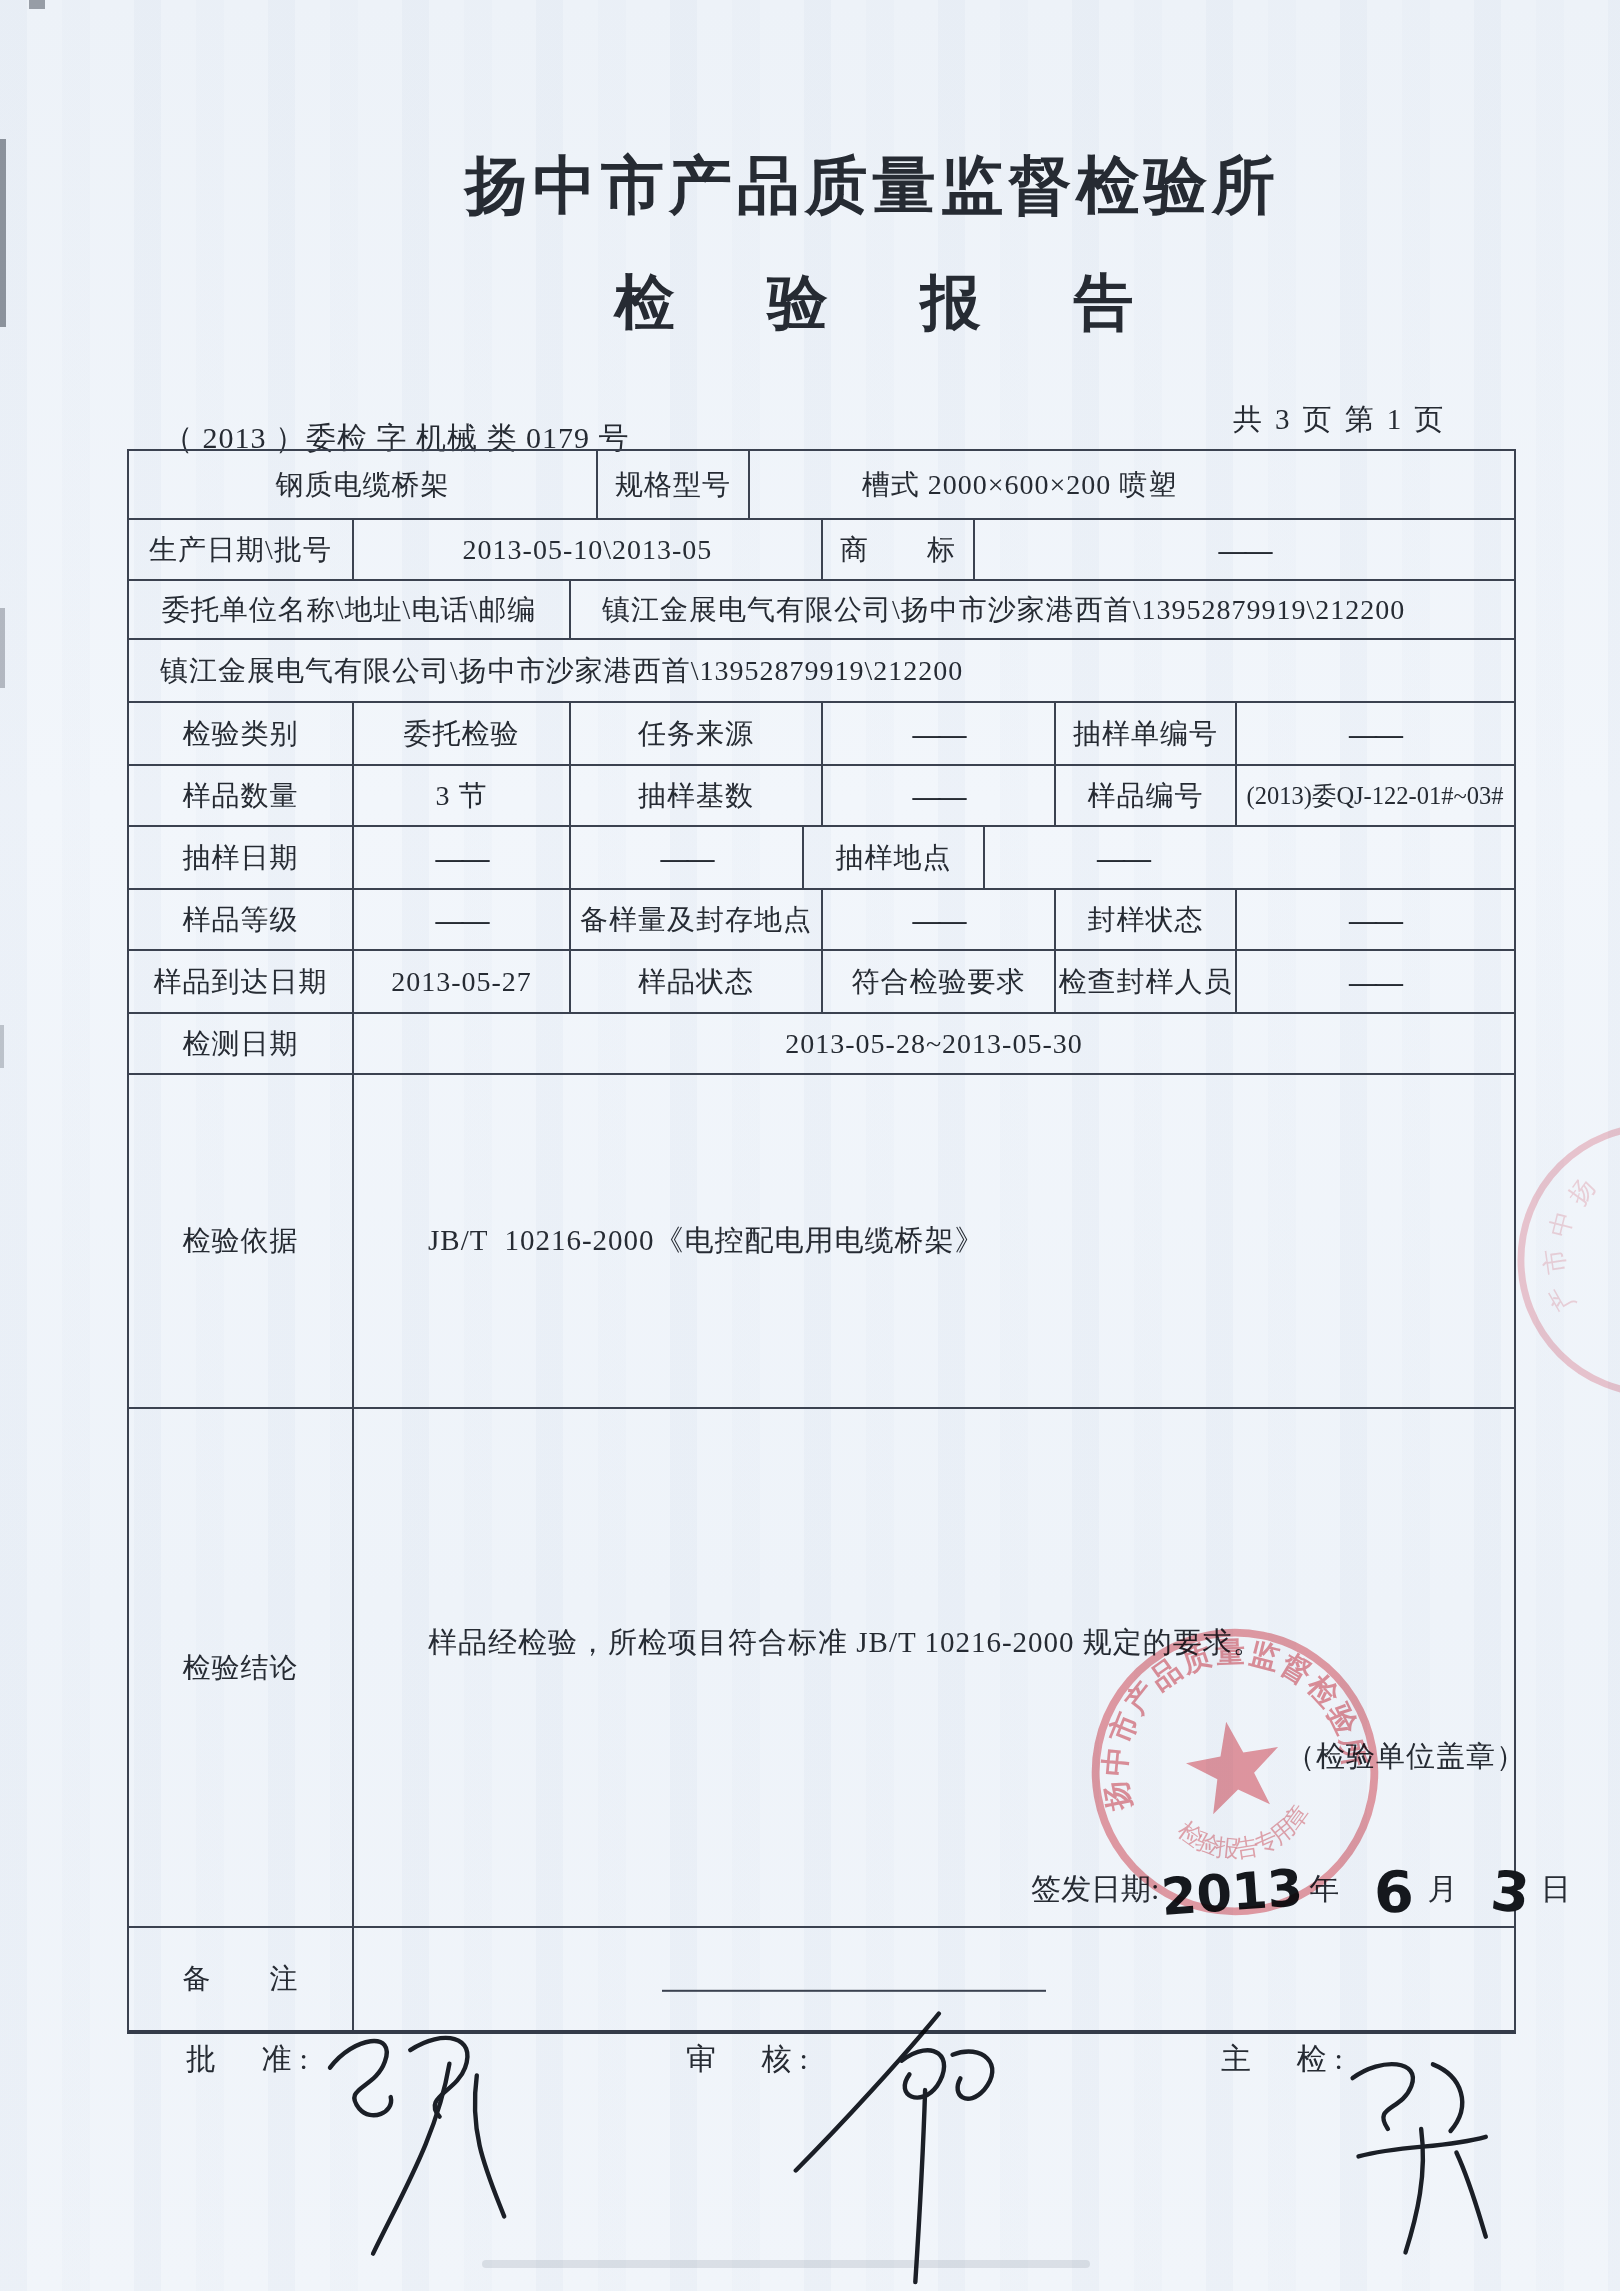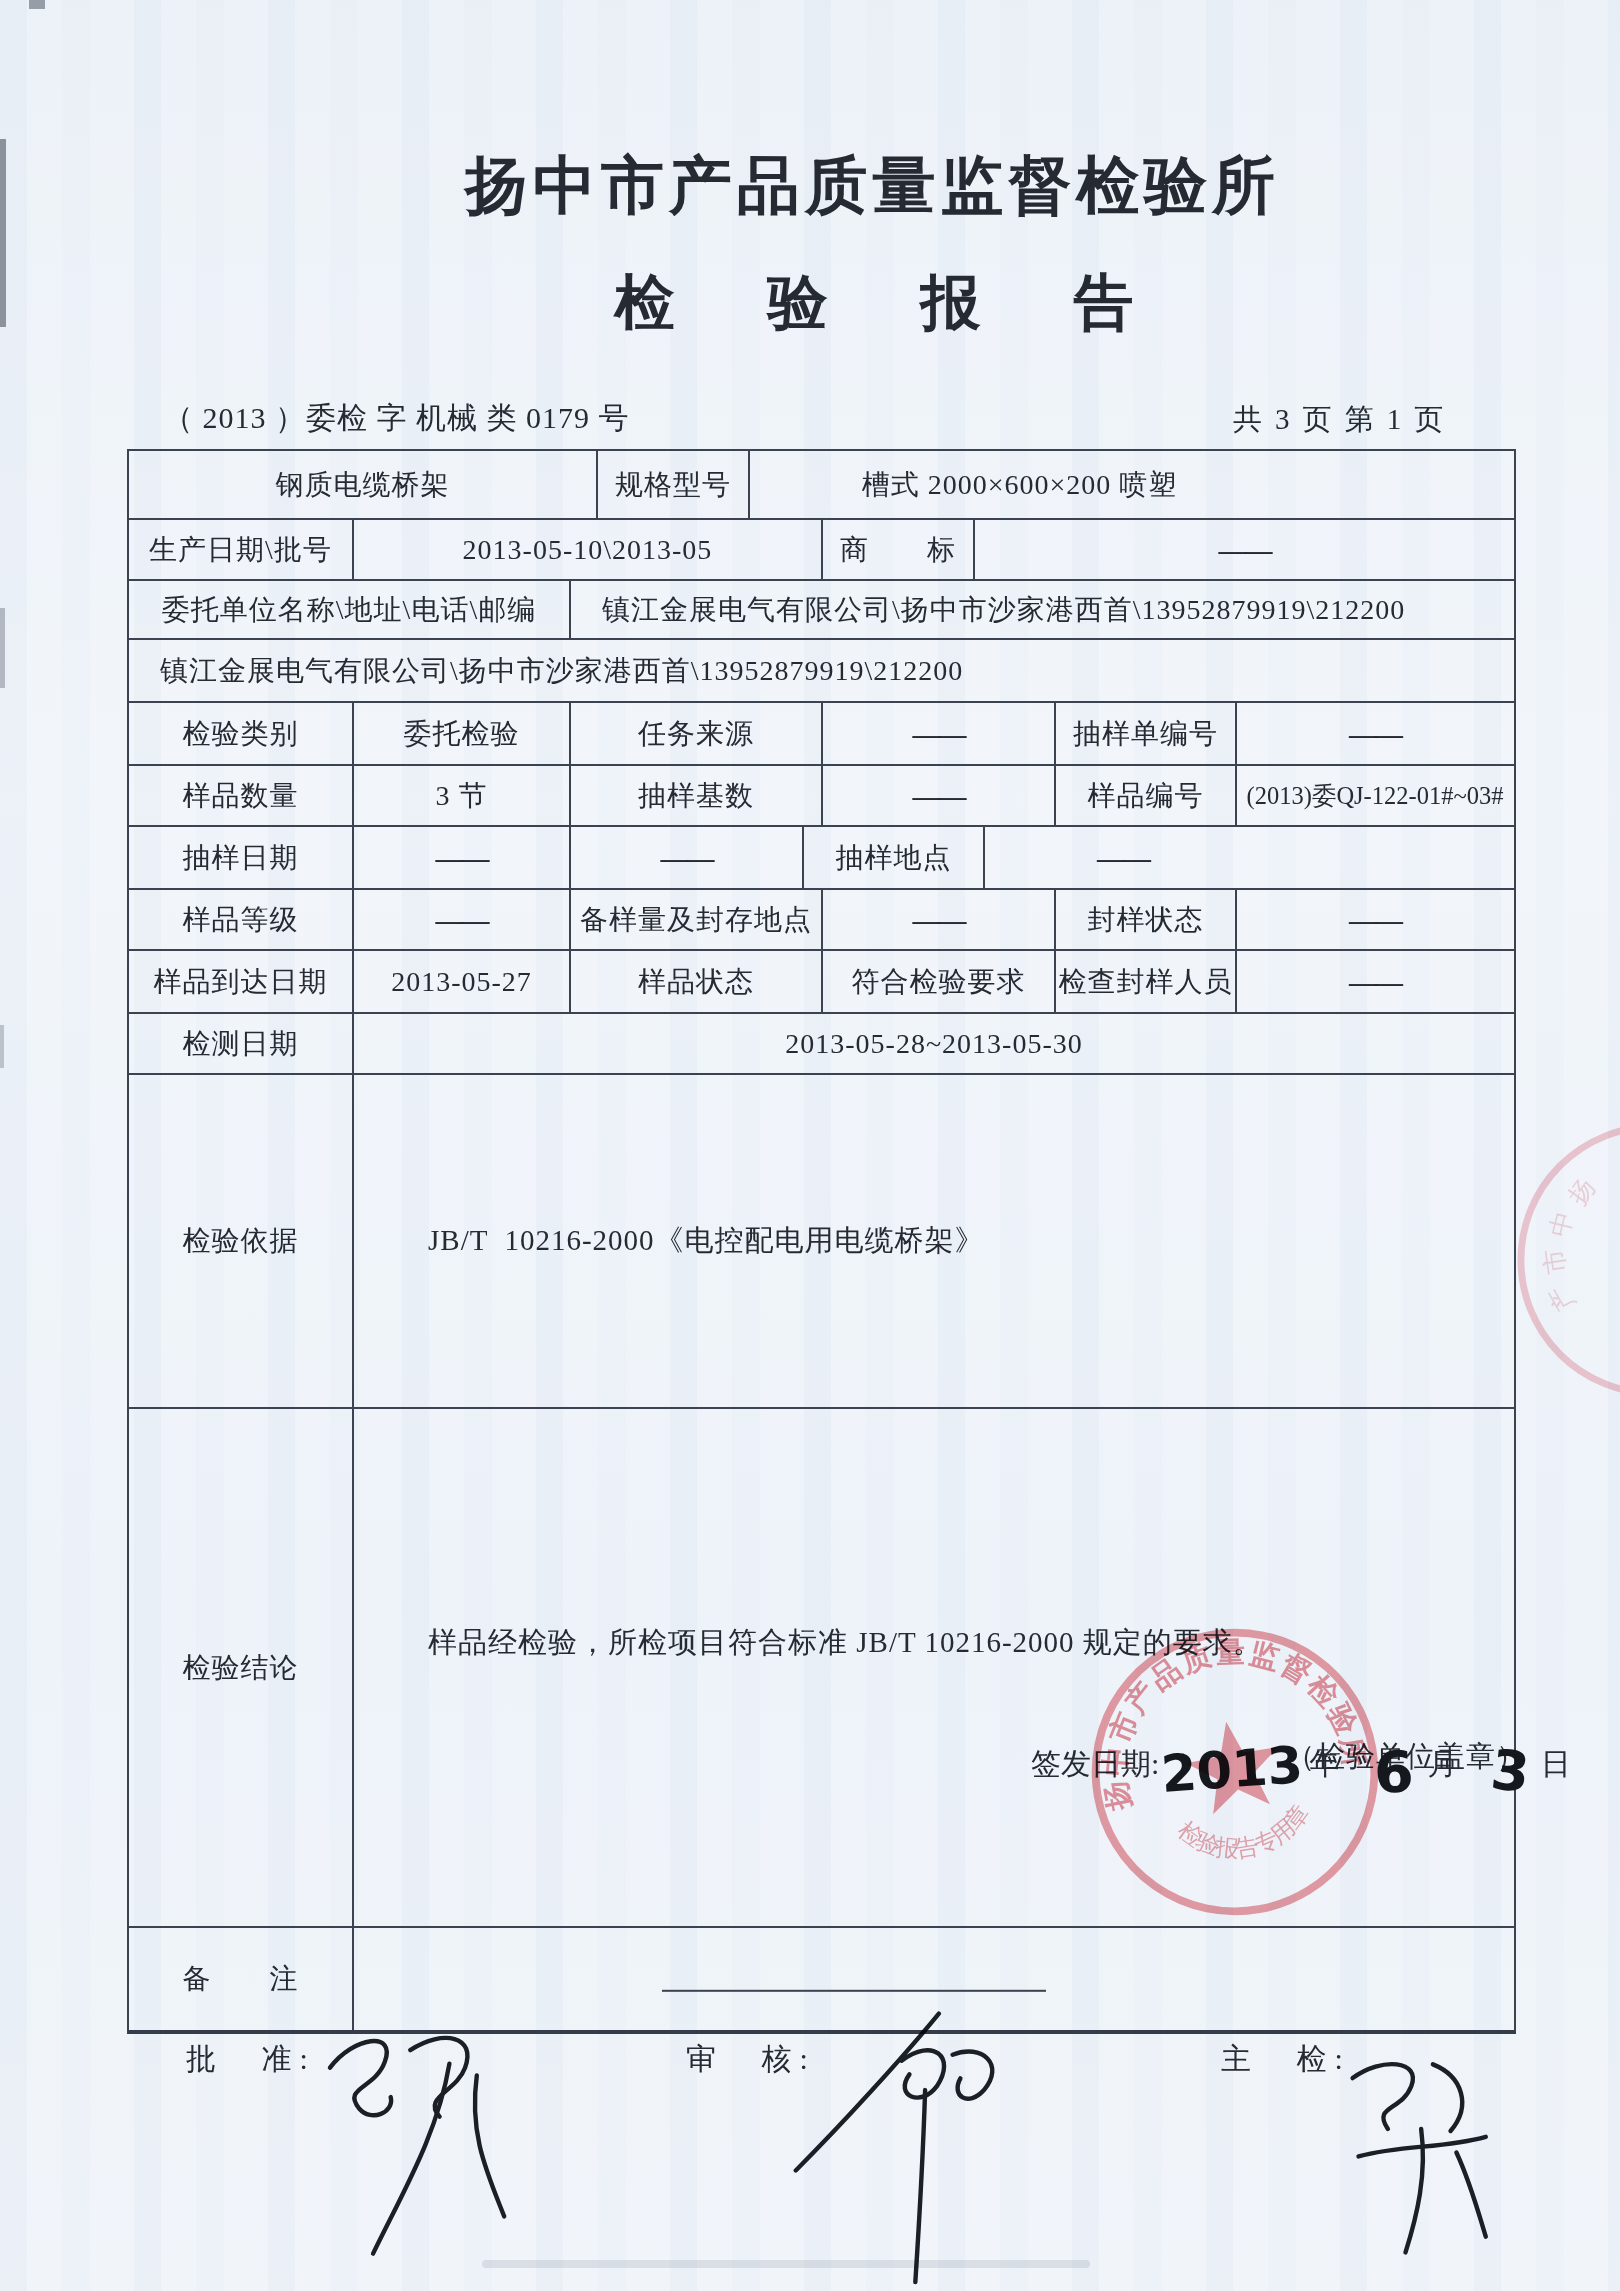--- a/index.html
+++ b/index.html
@@ -5,42 +5,42 @@
   html,body{margin:0;padding:0;background:#c9d1db;}
   .page{position:relative;width:1620px;height:2292px;margin:0 auto;overflow:hidden;
         background:linear-gradient(180deg,#edf2f8 0%,#f2f6fb 35%,#eef3f9 70%,#f1f5fa 100%);
         font-family:"Liberation Serif","DejaVu Serif",serif;color:#262b33;}
   .streaks{position:absolute;inset:0;pointer-events:none;
         background:repeating-linear-gradient(90deg,rgba(176,192,216,.09) 0 27.4px,rgba(255,255,255,0) 27.4px 62px,rgba(186,200,222,.06) 62px 90px,rgba(255,255,255,0) 90px 134px);}
   .inst-title{position:absolute;left:0;top:143px;width:100%;box-sizing:border-box;padding-left:125px;
         text-align:center;font-size:63px;font-weight:bold;letter-spacing:4.9px;white-space:pre;}
   .report-title{position:absolute;left:0;top:263px;width:100%;box-sizing:border-box;padding-left:167px;
         text-align:center;font-size:60px;font-weight:bold;letter-spacing:39px;white-space:pre;}
-  .docline{position:absolute;left:163px;top:398px;font-size:30px;letter-spacing:1px;white-space:pre;}
+  .docline{position:absolute;left:163px;top:418px;font-size:30px;letter-spacing:1px;white-space:pre;}
   .pageinfo{position:absolute;left:1233px;top:400px;font-size:29px;letter-spacing:2.9px;white-space:pre;}
 
   .tbl{position:absolute;left:127px;top:449px;width:1385px;border:2.9px solid #3b4250;border-bottom:4.9px solid #343b49;box-sizing:content-box;background:rgba(255,255,255,0.0);}
   .r{display:flex;border-bottom:2px solid #3b4250;box-sizing:border-box;}
   .r:last-child{border-bottom:none;}
   .c{border-right:2px solid #3b4250;box-sizing:border-box;display:flex;align-items:center;justify-content:center;
      text-align:center;font-size:28px;letter-spacing:1px;padding:0 5.9px;white-space:pre;}
   .c:last-child{border-right:none;}
   .left{justify-content:flex-start;text-align:left;padding-left:31px;}
   .small{font-size:24.5px;letter-spacing:0;}
   .dash{letter-spacing:-2px;font-weight:600;}
   .w1{width:225px}.w2{width:217px}.w3{width:252px}.w4{width:233px}.w5{width:181px}.w6{width:276px}
   .wv{width:469px}.wsl{width:152px}.wsv{width:539px}.wl3{width:442px}.wv3{width:943px}.wr{width:1160px}
   .basis-cell{justify-content:flex-start;text-align:left;padding-left:74px;font-size:29px;}
   .concl-cell{position:relative;}
   .concl-text{position:absolute;left:74px;top:214px;font-size:29px;letter-spacing:1px;white-space:pre;}
   .remark-cell{justify-content:flex-start;padding-left:308px;}
   .remark-line{display:inline-block;width:384px;height:0;border-top:2.9px solid #3b4250;transform:translateY(11.8px);}
 
   .seal-note{position:absolute;left:1286px;top:1737px;font-size:29px;letter-spacing:1px;white-space:pre;}
-  .issue-line{position:absolute;left:1031px;top:1744px;display:flex;align-items:flex-start;font-size:30px;white-space:pre;}
+  .issue-line{position:absolute;left:1031px;top:1864px;display:flex;align-items:center;font-size:30px;white-space:pre;}
   .issue-label{padding-bottom:5.9px;}
   .hand{font-family:"DejaVu Sans","Liberation Sans",sans-serif;color:#15181d;font-weight:600;}
   .hand-year{font-size:51px;transform:rotate(-4deg);margin:0 5.9px 0 2px;line-height:1;}
   .hand-month{font-size:57px;transform:rotate(-2deg);margin:0 13.7px 0 35px;line-height:1;}
   .hand-day{font-size:55px;transform:rotate(6deg);margin:0 11.8px 0 33px;line-height:1;}
   .unit{padding-bottom:5.9px;}
 
   .footer-label{position:absolute;font-size:30px;letter-spacing:7.8px;white-space:pre;}
   .f-approve{left:186px;top:2039px;}
   .f-review{left:686px;top:2039px;}

